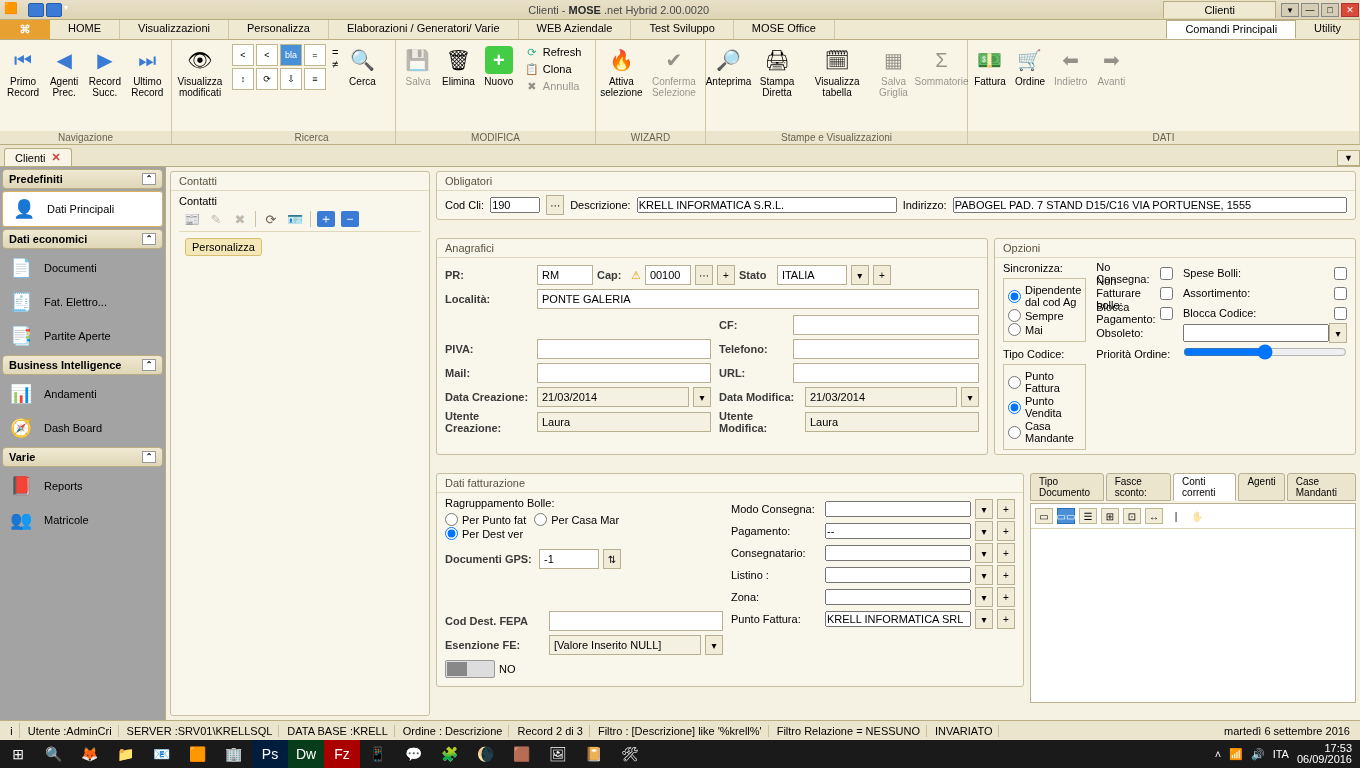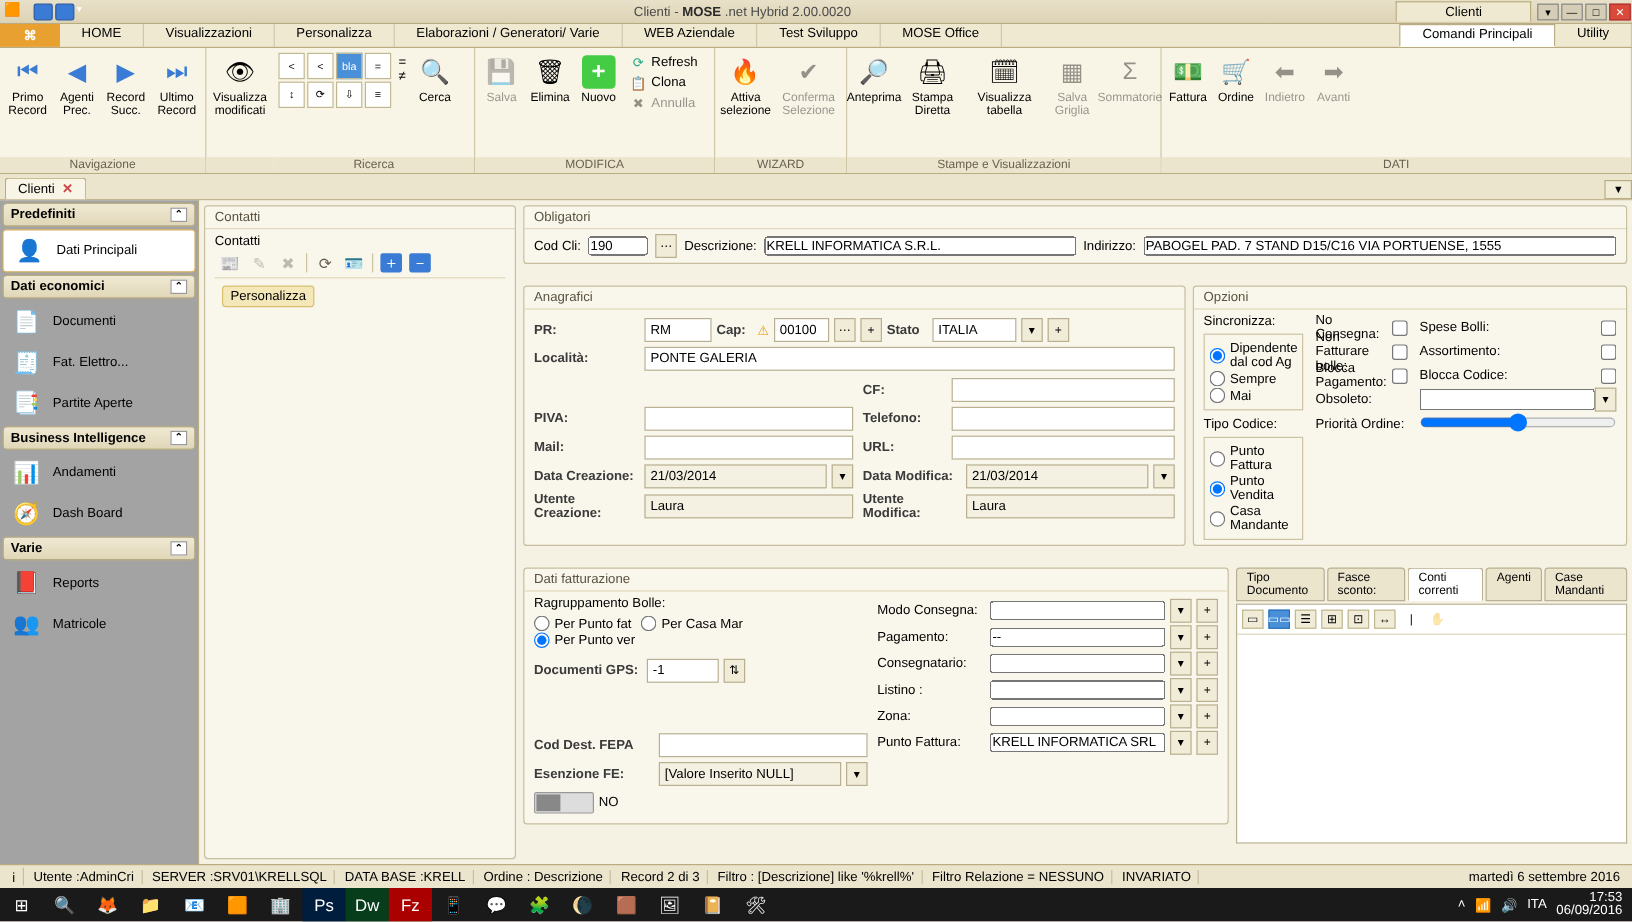--- a/index.html
+++ b/index.html
@@ -545,21 +545,21 @@
             <div style="flex:0.9">
               <div>Ragruppamento Bolle:</div>
               <div class="radio-row" style="margin-top:4px">
                   <input type="radio" style="">
                   <span>Per Punto fat</span>
                   <input type="radio" style="margin-left: 4px;">
                   <span>Per Casa Mar</span>
                 </div>
               <div class="radio-row">
                   <input type="radio" checked="" style="">
-                  <span>Per Punto ver</span>
+                  <span>Per Dest ver</span>
                 </div>
               <div class="frow" style="margin-top:8px">
                   <label style="width:90px">Documenti GPS:</label>
                   <input style="width: 60px;" value="-1">
                   <span class="minib">⇅</span>
                 </div>
               <div class="frow" style="margin-top:40px">
                   <label style="width:100px">Cod Dest. FEPA</label>
                   <input style="flex: 1 1 0%;">
                 </div>

